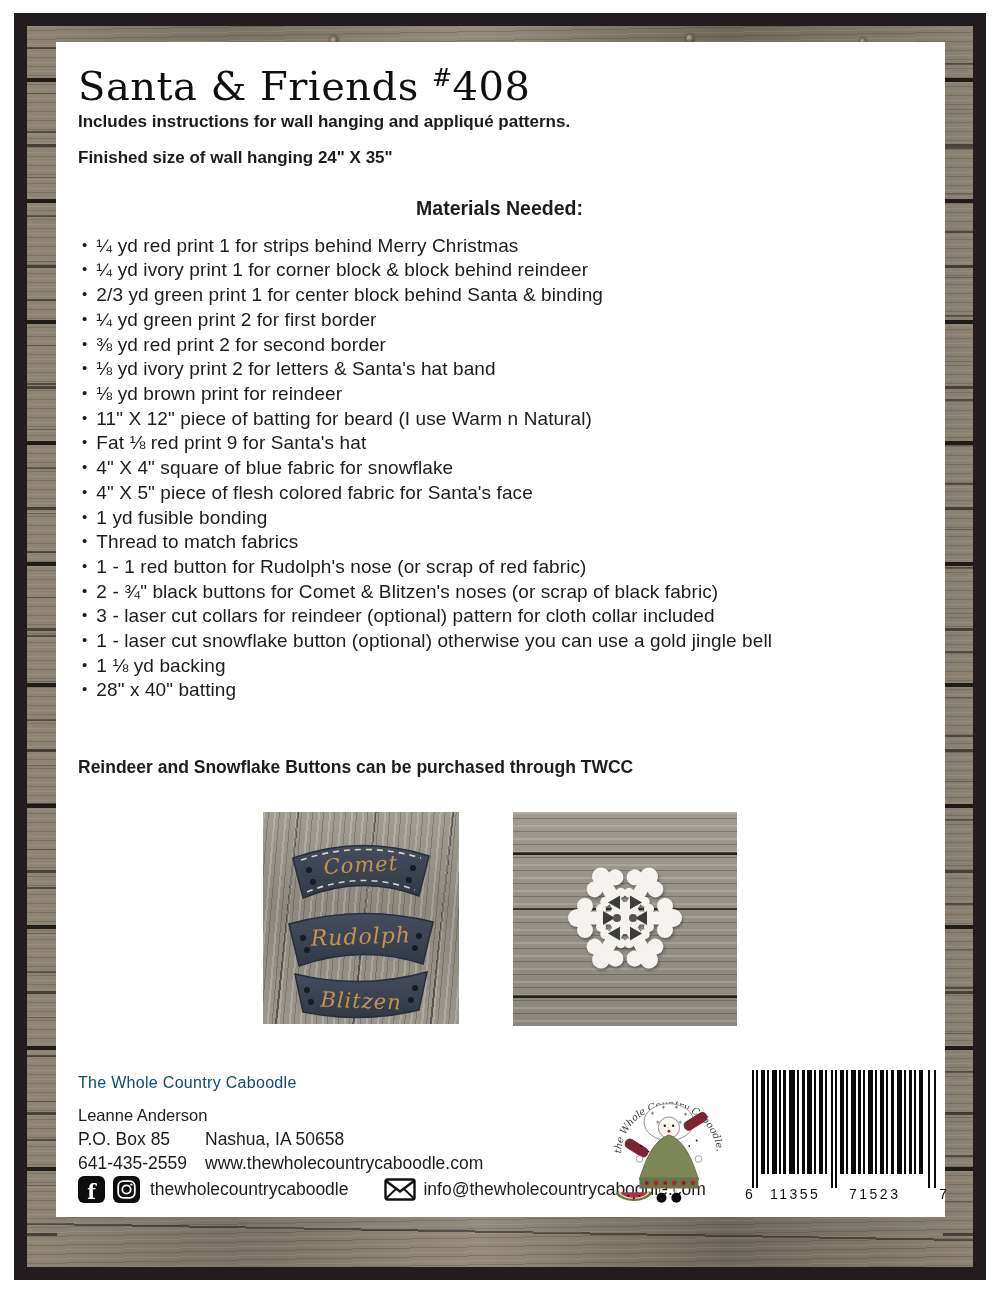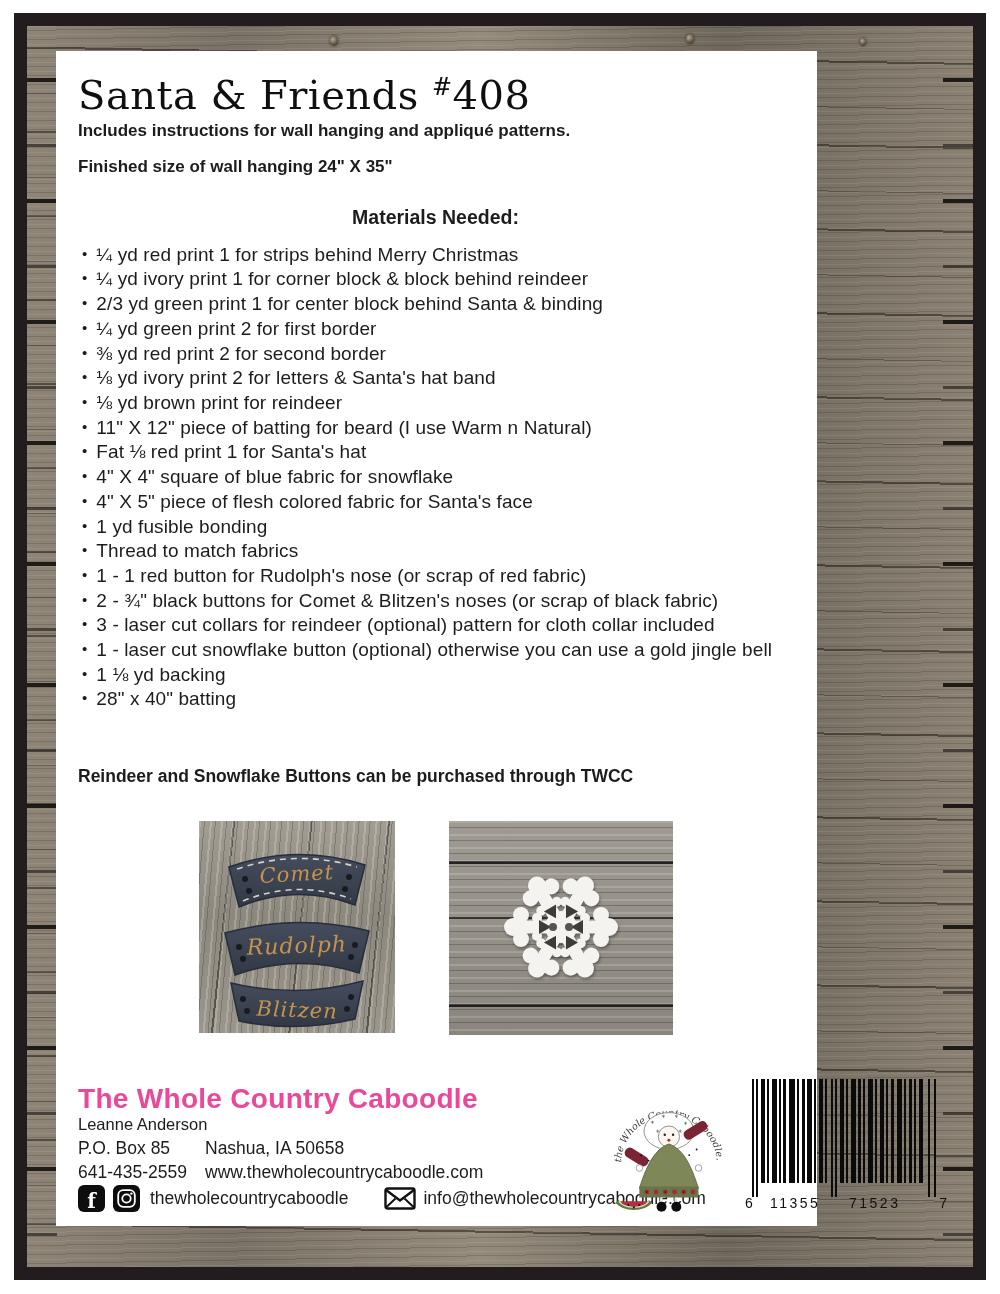--- a/index.html
+++ b/index.html
@@ -13,21 +13,21 @@
     background-image:
       repeating-linear-gradient(179deg, rgba(255,255,255,.08) 0 1px, rgba(0,0,0,0) 1px 4px, rgba(42,36,29,.20) 4px 5px, rgba(0,0,0,0) 5px 9px),
       repeating-linear-gradient(181deg, rgba(0,0,0,0) 0 37px, rgba(24,20,16,.50) 37px 39px, rgba(0,0,0,0) 39px 83px, rgba(24,20,16,.32) 83px 84px),
       linear-gradient(90deg,#8e8577 0%,#7a7266 22%,#948b7c 48%,#6e675b 74%,#8b8274 100%);}
   .wood-side{position:absolute;top:0;bottom:0;width:30px;
       background-image:repeating-linear-gradient(180deg, rgba(0,0,0,0) 0 52px, rgba(12,10,8,.85) 52px 56px, rgba(0,0,0,0) 56px 118px, rgba(12,10,8,.55) 118px 121px);}
   .wood-side.left{left:0}.wood-side.right{right:0}
   .screw{position:absolute;width:8px;height:10px;border-radius:50%;
       background:radial-gradient(circle at 35% 35%, #b7a98f, #4d4437 70%);box-shadow:0 0 3px rgba(0,0,0,.6);}
   
-  .page{position:absolute;left:56px;top:51px;width:761px;height:1175px;background:#ffffff;color:#1c1c1c;}
+  .page{position:absolute;left:56px;top:42px;width:889px;height:1175px;background:#ffffff;color:#1c1c1c;}
   .content{padding:12px 24px 0 22px;}
   h1{margin:10px 0 0;font:400 40px/1.1 "DejaVu Serif",serif;letter-spacing:.5px;color:#0f0f0f;}
   h1 .hash{font-size:24px;vertical-align:14px;}
   .sub{font-weight:bold;font-size:17px;line-height:1.2;}
   .sub1{margin-top:4px;}
   .sub2{margin-top:16px;}
   .mat-head{margin-top:28px;font-weight:bold;font-size:19.5px;text-align:center;}
   ul.materials{margin:14px 0 0;padding:0 0 0 4px;list-style:none;}
   ul.materials li{font-size:19px;line-height:23.7px;letter-spacing:.1px;white-space:nowrap;}
   ul.materials li::before{content:"•";font-size:15px;margin-right:9px;position:relative;top:-2px;}
@@ -43,21 +43,21 @@
   .photo.flake{width:224px;height:214px;
     background-color:#9b968d;
     background-image:
       repeating-linear-gradient(180deg, rgba(255,255,255,.16) 0 2px, rgba(0,0,0,0) 2px 6px, rgba(40,36,30,.30) 6px 7px, rgba(0,0,0,0) 7px 13px),
       repeating-linear-gradient(180deg, rgba(0,0,0,0) 0 40px, rgba(16,14,11,.85) 40px 43px, rgba(0,0,0,0) 43px 96px, rgba(20,18,14,.7) 96px 98px, rgba(0,0,0,0) 98px 143px),
       linear-gradient(180deg,#a09b92,#8a867d);}
   .photo svg{position:absolute;left:0;top:0;}
   .collar-name{font-family:"DejaVu Serif",serif;font-style:italic;fill:#c6924f;letter-spacing:1px;}
   .flake-svg{filter:drop-shadow(1px 2px 1.5px rgba(0,0,0,.35));}
   
-  .company{position:absolute;left:22px;top:1032px;font-weight:bold;font-size:28px;letter-spacing:.3px;color:#ec4899;}
+  .company{position:absolute;left:22px;top:1032px;font-weight:normal;font-size:16px;letter-spacing:.3px;color:#0c4a6e;}
   .owner{position:absolute;left:22px;top:1064px;font-weight:normal;font-size:16.5px;}
   .addr{position:absolute;left:22px;top:1087px;font-size:17.5px;}
   .phoneweb{position:absolute;left:22px;top:1111px;font-size:17.5px;}
   .col1{display:inline-block;width:127px;}
   .social{position:absolute;left:22px;top:1134px;display:flex;align-items:center;gap:8px;font-size:17.5px;}
   .sq-icon{width:27px;height:27px;border-radius:6px;background:#0d0d0d;display:flex;align-items:center;justify-content:center;}
   .fb-f{color:#fff;font-family:"DejaVu Serif",serif;font-weight:bold;font-size:20px;line-height:1;margin-top:4px;}
   .handle{margin-left:2px;}
   .email-wrap{display:flex;align-items:center;gap:7px;margin-left:28px;}
   .logo{position:absolute;left:552px;top:1023px;width:120px;height:140px;}
@@ -89,21 +89,21 @@
       <div class="mat-head">Materials Needed:</div>
       <ul class="materials">
         <li>¼ yd red print 1 for strips behind Merry Christmas</li>
         <li>¼ yd ivory print 1 for corner block &amp; block behind reindeer</li>
         <li>2/3 yd green print 1 for center block behind Santa &amp; binding</li>
         <li>¼ yd green print 2 for first border</li>
         <li>⅜ yd red print 2 for second border</li>
         <li>⅛ yd ivory print 2 for letters &amp; Santa's hat band</li>
         <li>⅛ yd brown print for reindeer</li>
         <li>11" X 12" piece of batting for beard (I use Warm n Natural)</li>
-        <li>Fat ⅛  red print 1 for Santa's hat</li>
+        <li>Fat ⅛  red print 9 for Santa's hat</li>
         <li>4" X 4" square of blue fabric for snowflake</li>
         <li>4" X 5" piece of flesh colored fabric for Santa's face</li>
         <li>1 yd fusible bonding</li>
         <li>Thread to match fabrics</li>
         <li>1 - 1 red button for Rudolph's nose (or scrap of red fabric)</li>
         <li>2 - ¾" black buttons for Comet &amp; Blitzen's noses (or scrap of black fabric)</li>
         <li>3 - laser cut collars for reindeer (optional) pattern for cloth collar included</li>
         <li>1 - laser cut snowflake button (optional) otherwise you can use a gold jingle bell</li>
         <li>1 ⅛ yd backing</li>
         <li>28" x 40" batting</li>

